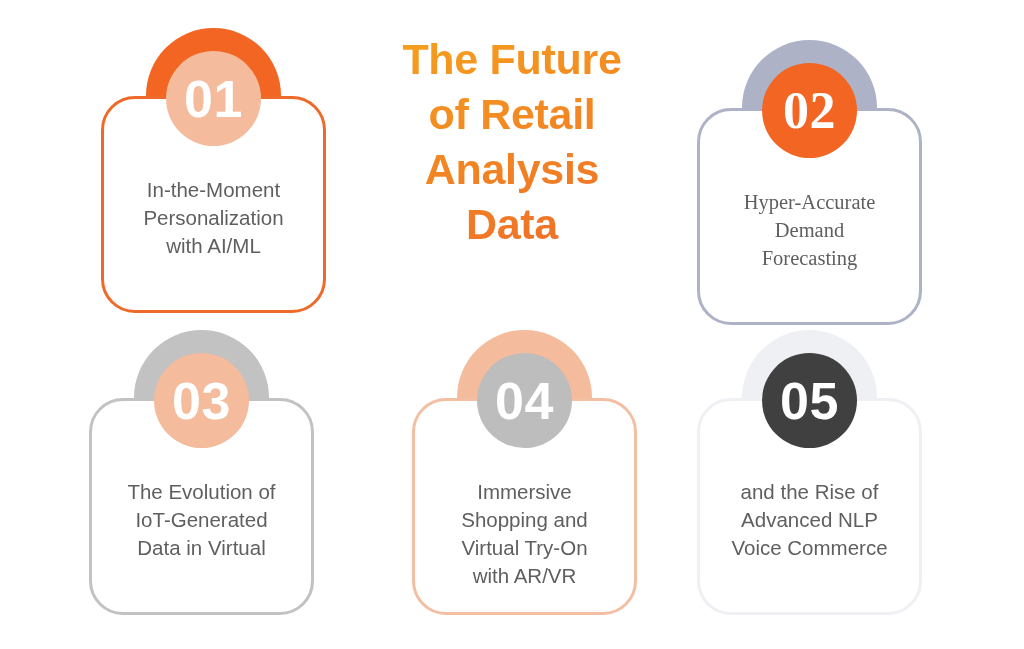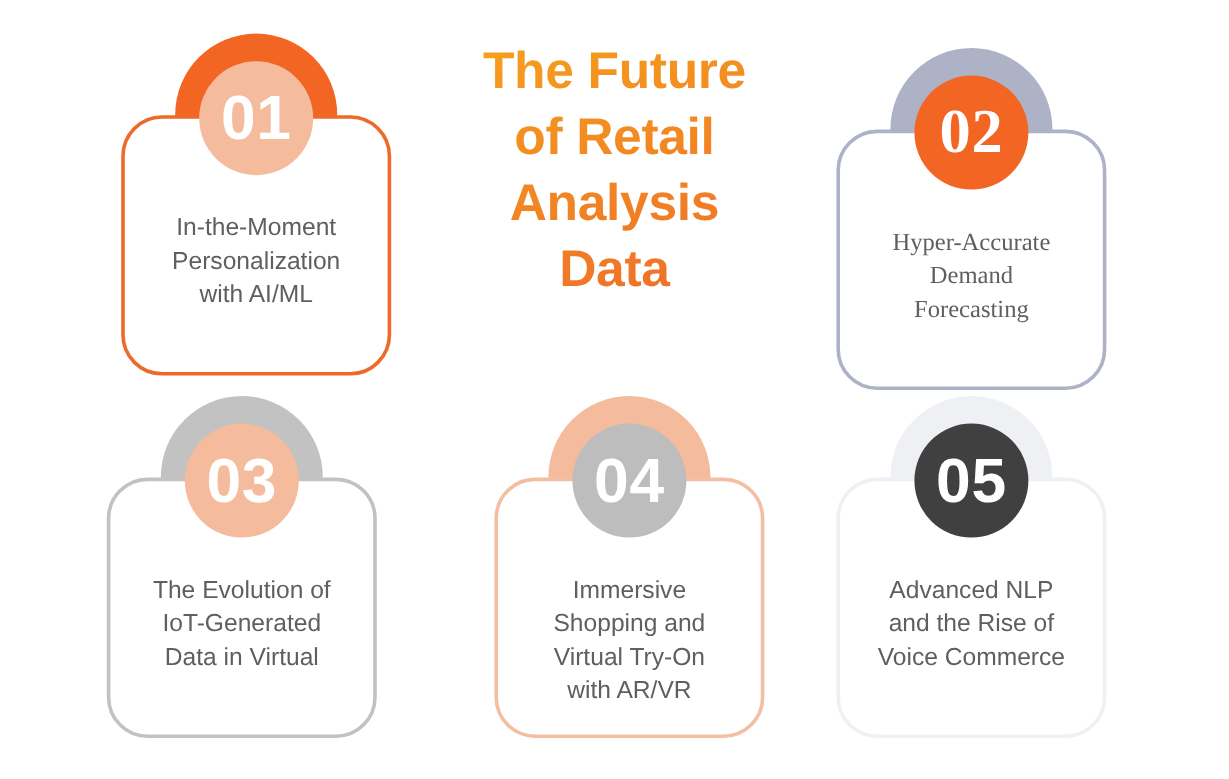--- a/index.html
+++ b/index.html
@@ -90,17 +90,17 @@
     <span>Virtual Try-On</span>
     <span>with AR/VR</span>
   </div>
 </div>
 
 <div class="step" style="left:697px; top:330px;">
   <div class="arc" style="background: rgb(238, 240, 244);"></div>
   <div class="card" style="border-color: rgb(238, 240, 244);"></div>
   <div class="badge" style="background: #404040;">05</div>
   <div class="text">
+    <span>and the Rise of</span>
     <span>Advanced NLP</span>
-    <span>and the Rise of</span>
     <span>Voice Commerce</span>
   </div>
 </div>
 
 </body></html>

